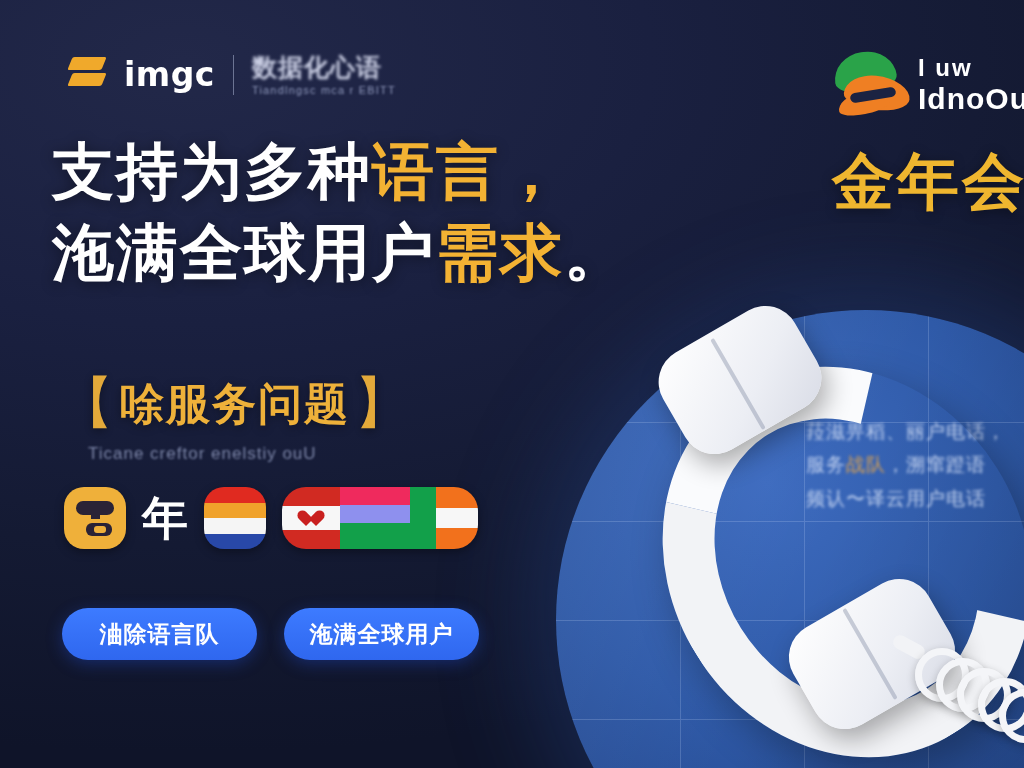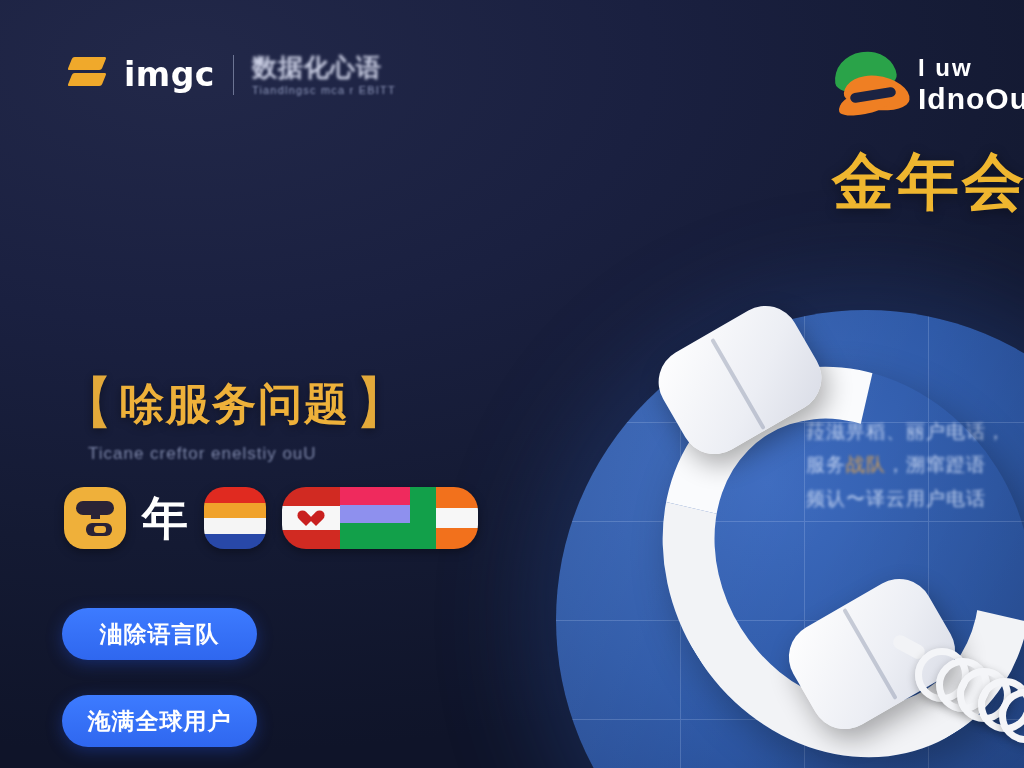--- a/index.html
+++ b/index.html
@@ -112,21 +112,21 @@
     position:absolute;width:18px;height:16px;
   }
   .fseg{position:relative;}
   .heart:before,.heart:after{
     content:"";position:absolute;width:10px;height:15px;background:#c9201f;border-radius:10px 10px 0 0;
   }
   .heart:before{left:4px;transform:rotate(-45deg);transform-origin:0 100%;}
   .heart:after{left:4px;transform:rotate(45deg);transform-origin:100% 100%;}
 
   
-  .btnrow{position:absolute;left:62px;top:608px;display:flex;gap:35px;flex-direction:column;}
+  .btnrow{position:absolute;left:62px;top:608px;display:flex;gap:27px;}
   .pill{
     min-width:195px;height:52px;border-radius:26px;border:0;
     background:linear-gradient(180deg,#3d7bff 0%,#2f67ef 100%);
     color:#ffffff;font-size:23px;font-weight:700;letter-spacing:1px;
     display:flex;align-items:center;justify-content:center;cursor:pointer;
     box-shadow:0 4px 16px rgba(35,80,220,.35);
   }
 
   
   .rlogo{position:absolute;left:830px;top:48px;display:flex;align-items:flex-start;gap:10px;}
@@ -215,20 +215,28 @@
         <span class="s2"></span>
     </div>
     <div class="wordmark">imgc</div>
     <div class="vdiv"></div>
     <div class="subbrand">
       <div class="cn">数据化心语</div>
       <div class="en">Tiandlngsc mca r EBITT</div>
     </div>
   </div>
 
+  <div class="headline">
+    <div>
+      <span>支持为多种</span><span class="gold">语言</span><span class="gold">，</span>
+    </div>
+    <div>
+      <span>沲满全球用户</span><span class="gold">需求</span><span>。</span>
+    </div>
+  </div>
 
   <div class="tagwrap">
     <div class="tagline">
       <span class="brk">【</span>
       <span>唋服务问题</span>
       <span class="brk">】</span>
     </div>
     <div class="tagsub">Ticane creftor enelstiy ouU</div>
   </div>
 

